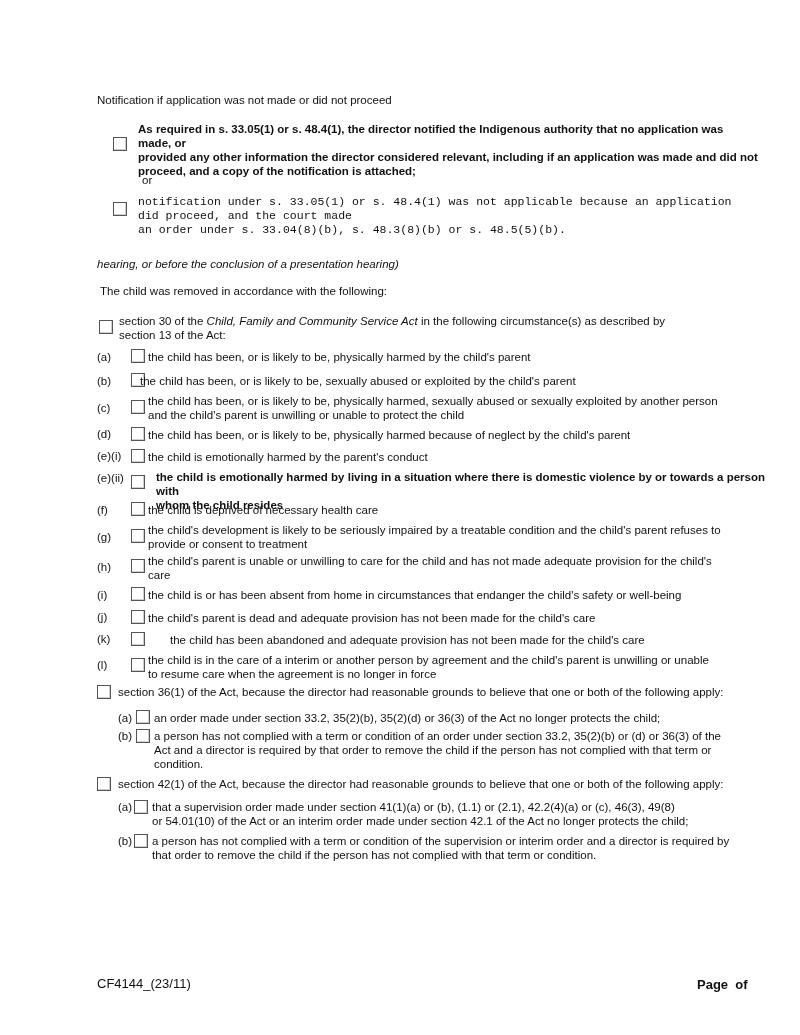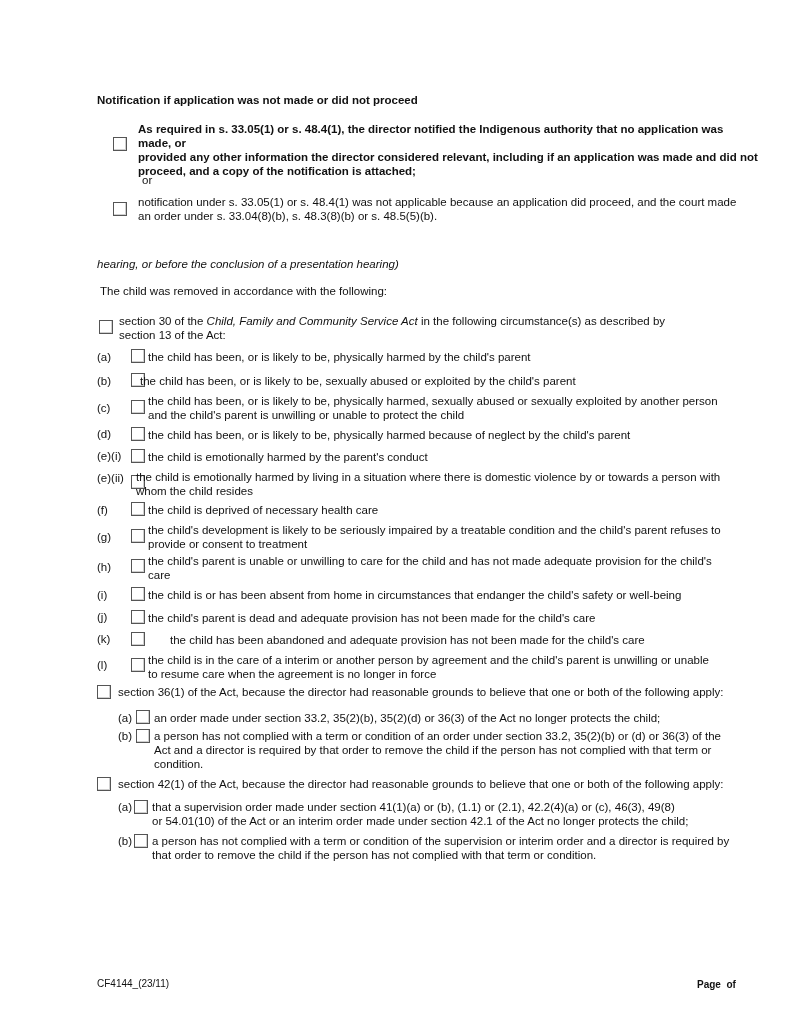--- a/index.html
+++ b/index.html
@@ -13,43 +13,43 @@
     overflow: hidden;
   }
   .cb {
     position: absolute;
     width: 14px; height: 14px;
     border: 1px solid #555555;
     background: #ffffff;
     box-shadow: inset -1px -1px 0 #cfcfcf;
     cursor: pointer;
   }
-  .heading { font-weight: bold; }
+  .heading { font-weight: normal; }
   .em { font-style: italic; }
   .em-bold { font-style: italic; font-weight: bold; }
   .label { position: absolute; left: 97px; }
   .txt { position: absolute; }
-  .footer { font-size: 10px; position: absolute; }
+  .footer { font-size: 13px; position: absolute; }
 </style>
 </head>
 <body>
 
 <div class="txt heading" style="left:97px;top:93px;">Notification if application was not made or did not proceed</div>
 
 <div class="cb" style="left:113px;top:137px;"></div>
 <div class="txt" style="left:138px;top:122px;width:620px;font-weight:bold;">
   <div>As required in s. 33.05(1) or s. 48.4(1), the director notified the Indigenous authority that no application was made, or</div>
   <div>provided any other information the director considered relevant, including if an application was made and did not</div>
   <div>proceed, and a copy of the notification is attached;</div>
 </div>
 
 <div class="txt" style="left:142px;top:173px;">or</div>
 
 <div class="cb" style="left:113px;top:202px;"></div>
-<div class="txt" style="left:138px;top:195px;width:620px;">
+<div class="txt" style="left:138px;top:195px;width:620px;font-family:Liberation Mono, monospace;">
   <div>notification under s. 33.05(1) or s. 48.4(1) was not applicable because an application did proceed, and the court made</div>
   <div>an order under s. 33.04(8)(b), s. 48.3(8)(b) or s. 48.5(5)(b).</div>
 </div>
 
 <div class="txt" style="left:97px;top:257px;width:640px;">
   <div class="em">hearing, or before the conclusion of a presentation hearing)</div>
 </div>
 
 <div class="txt" style="left:100px;top:284px;">The child was removed in accordance with the following:</div>
 
@@ -77,21 +77,21 @@
 <div class="label" style="top:427px;">(d)</div>
 <div class="cb" style="left:131px;top:427px;"></div>
 <div class="txt" style="left:148px;top:428px;">the child has been, or is likely to be, physically harmed because of neglect by the child's parent</div>
 
 <div class="label" style="top:449px;">(e)(i)</div>
 <div class="cb" style="left:131px;top:449px;"></div>
 <div class="txt" style="left:148px;top:450px;">the child is emotionally harmed by the parent's conduct</div>
 
 <div class="label" style="top:471px;">(e)(ii)</div>
 <div class="cb" style="left:131px;top:475px;"></div>
-<div class="txt" style="left:136px;top:470px;width:610px;">
+<div class="txt" style="left:156px;top:470px;width:610px;font-weight:bold;">
   <div>the child is emotionally harmed by living in a situation where there is domestic violence by or towards a person with</div>
   <div>whom the child resides</div>
 </div>
 
 <div class="label" style="top:503px;">(f)</div>
 <div class="cb" style="left:131px;top:502px;"></div>
 <div class="txt" style="left:148px;top:503px;">the child is deprived of necessary health care</div>
 
 <div class="label" style="top:530px;">(g)</div>
 <div class="cb" style="left:131px;top:529px;"></div>

